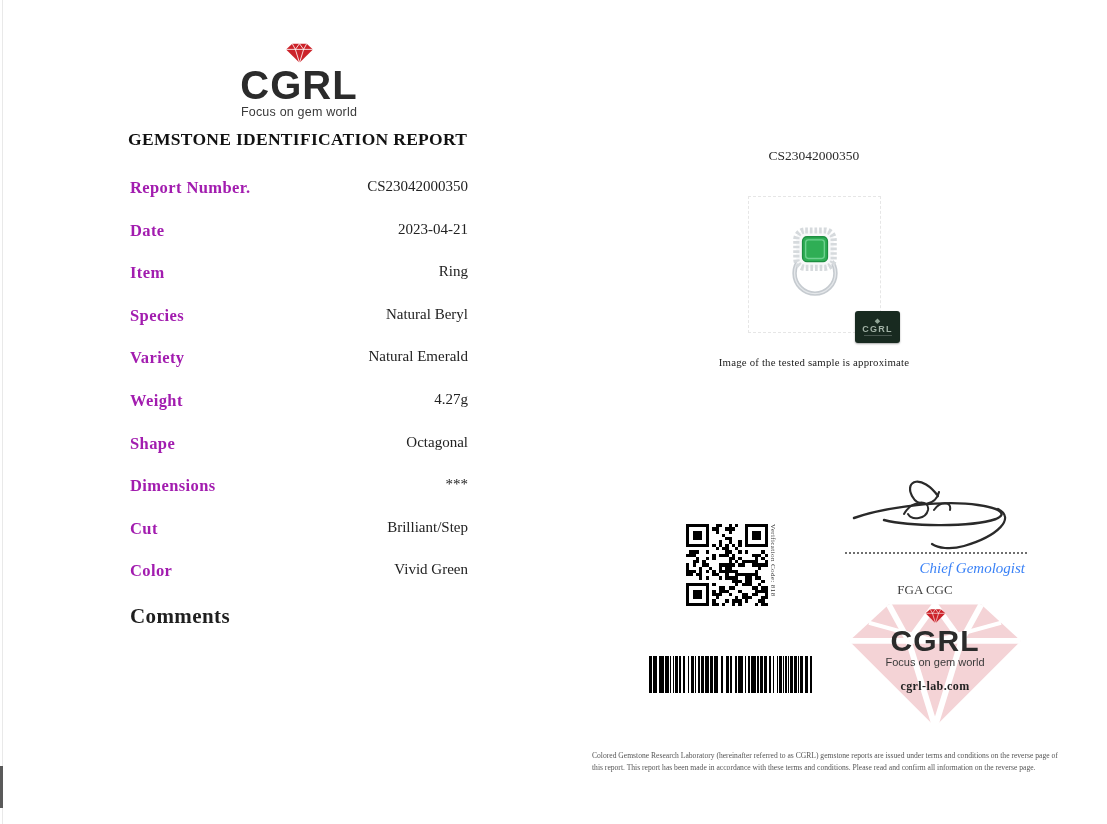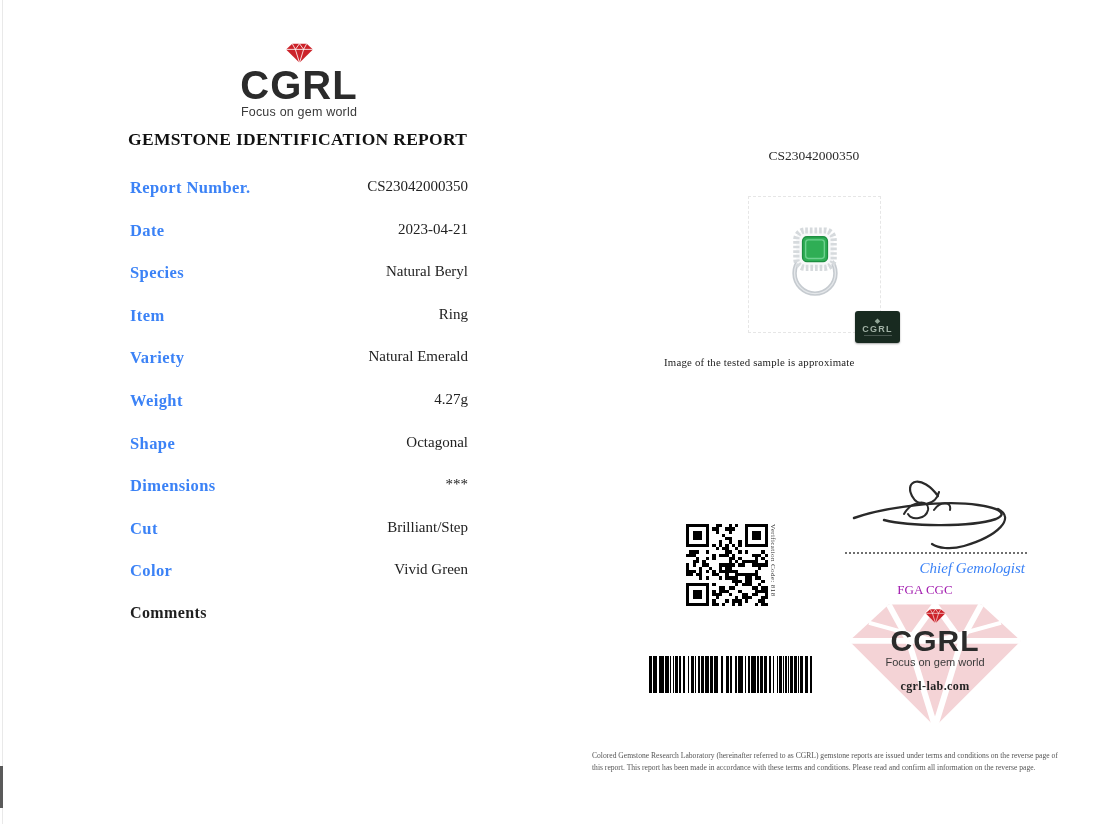--- a/index.html
+++ b/index.html
@@ -25,58 +25,58 @@
   .brand-text{font-family:"Liberation Sans","DejaVu Sans",sans-serif;font-weight:700;
               font-size:40px;line-height:1.0;letter-spacing:1px;color:#2b2b2b;margin-top:-3px;}
   .brand-tagline{font-family:"Liberation Sans","DejaVu Sans",sans-serif;font-size:12.5px;
                  color:#3a3a3a;margin-top:0px;letter-spacing:.2px;}
 
   .report-title{left:128px;top:129px;width:345px;font-weight:700;font-size:17.5px;
                 letter-spacing:.3px;color:#111;}
 
   .kv{left:130px;top:178px;width:338px;}
   .kv-row{display:flex;justify-content:space-between;align-items:flex-start;height:42.6px;}
-  .kv-label{font-weight:700;font-size:16.5px;letter-spacing:.4px;color:#3b82f6;}
+  .kv-label{font-weight:700;font-size:16.5px;letter-spacing:.4px;color:#a21caf;}
   .kv-value{font-size:15px;color:#222;}
 
-  .comments-label{left:130px;top:604px;font-weight:700;font-size:16px;letter-spacing:.4px;}
+  .comments-label{left:130px;top:604px;font-weight:700;font-size:21px;letter-spacing:.4px;}
   .comment-lines{left:130px;top:630px;width:390px;font-size:15.5px;line-height:26.2px;color:#1d1d1d;}
 
   
   .rn-heading{left:664px;top:115px;width:300px;text-align:center;font-weight:700;
               font-size:17.5px;letter-spacing:.5px;color:#111;}
   .rn-value{left:664px;top:148px;width:300px;text-align:center;font-size:13.5px;color:#2a2a2a;}
 
   .sample-box{left:748px;top:196px;width:133px;height:137px;background:#fff;
               border:1px dashed #e6e6e6;display:flex;align-items:center;justify-content:center;}
   .sample-tag{left:855px;top:311px;width:45px;height:32px;background:var(--tag-dark);
               border-radius:3px;display:flex;flex-direction:column;align-items:center;
               justify-content:center;box-shadow:0 1px 2px rgba(0,0,0,.35);}
   .sample-tag .tag-d{color:#90a596;font-size:7px;line-height:6px;}
   .sample-tag .tag-t{color:#a2b2a6;font-family:"Liberation Sans","DejaVu Sans",sans-serif;
                      font-size:9px;font-weight:700;letter-spacing:1.2px;line-height:10px;}
   .sample-tag .tag-u{width:28px;height:1px;background:rgba(255,255,255,.22);margin-top:1px;}
 
-  .sample-caption{left:664px;top:356px;width:300px;font-size:10.8px;
+  .sample-caption{left:664px;top:356px;width:300px;text-align:center;font-size:10.8px;
                   letter-spacing:.2px;color:#1d1d1d;}
 
   .qr{left:686px;top:524px;width:82px;height:82px;}
   .qr svg{display:block;width:100%;height:100%;shape-rendering:crispEdges;}
   .qr-vert{left:769px;top:524px;height:86px;writing-mode:vertical-rl;font-size:7px;
            letter-spacing:.4px;color:#333;}
   .qr-caption{left:652px;top:611px;width:150px;text-align:center;font-size:11.5px;
               line-height:15.5px;color:#1a1a1a;}
 
   .barcode{left:649px;top:656px;width:163px;height:37px;}
   .barcode svg{display:block;width:100%;height:100%;shape-rendering:crispEdges;}
 
   .signature{left:846px;top:472px;width:178px;height:80px;}
   .sig-line{left:845px;top:552px;width:182px;height:0;border-top:2px dotted #6f6f6f;}
   .sig-title{left:825px;top:560px;width:200px;text-align:right;font-size:15px;color:#3b82f6;font-style:italic;}
-  .sig-cred{left:825px;top:582px;width:200px;text-align:center;font-size:13px;color:#a21caf;}
+  .sig-cred{left:825px;top:582px;width:200px;text-align:center;font-size:13px;color:#404040;}
 
   .watermark{left:836px;top:594px;width:198px;height:140px;z-index:0;}
   .wm-logo{left:836px;top:608px;width:198px;text-align:center;z-index:1;}
   .wm-brand{font-family:"Liberation Sans","DejaVu Sans",sans-serif;font-weight:700;
             font-size:30px;line-height:1.0;letter-spacing:1px;color:#2b2b2b;margin-top:-2px;}
   .wm-tagline{font-family:"Liberation Sans","DejaVu Sans",sans-serif;font-size:11px;
               color:#3a3a3a;}
   .wm-site{font-size:12px;font-weight:700;letter-spacing:.4px;color:#222;margin-top:11px;}
 
   .disclaimer{left:592px;top:750px;width:470px;font-size:7.6px;line-height:1.6;color:#555;}
@@ -108,26 +108,26 @@
   <div class="abs kv">
     <div class="kv-row">
       <span class="kv-label">Report Number.</span>
       <span class="kv-value">CS23042000350</span>
     </div>
     <div class="kv-row">
       <span class="kv-label">Date</span>
       <span class="kv-value">2023-04-21</span>
     </div>
     <div class="kv-row">
+      <span class="kv-label">Item</span>
+      <span class="kv-value">Ring</span>
+    </div>
+    <div class="kv-row">
       <span class="kv-label">Species</span>
       <span class="kv-value">Natural Beryl</span>
-    </div>
-    <div class="kv-row">
-      <span class="kv-label">Item</span>
-      <span class="kv-value">Ring</span>
     </div>
     <div class="kv-row">
       <span class="kv-label">Variety</span>
       <span class="kv-value">Natural Emerald</span>
     </div>
     <div class="kv-row">
       <span class="kv-label">Weight</span>
       <span class="kv-value">4.27g</span>
     </div>
     <div class="kv-row">

